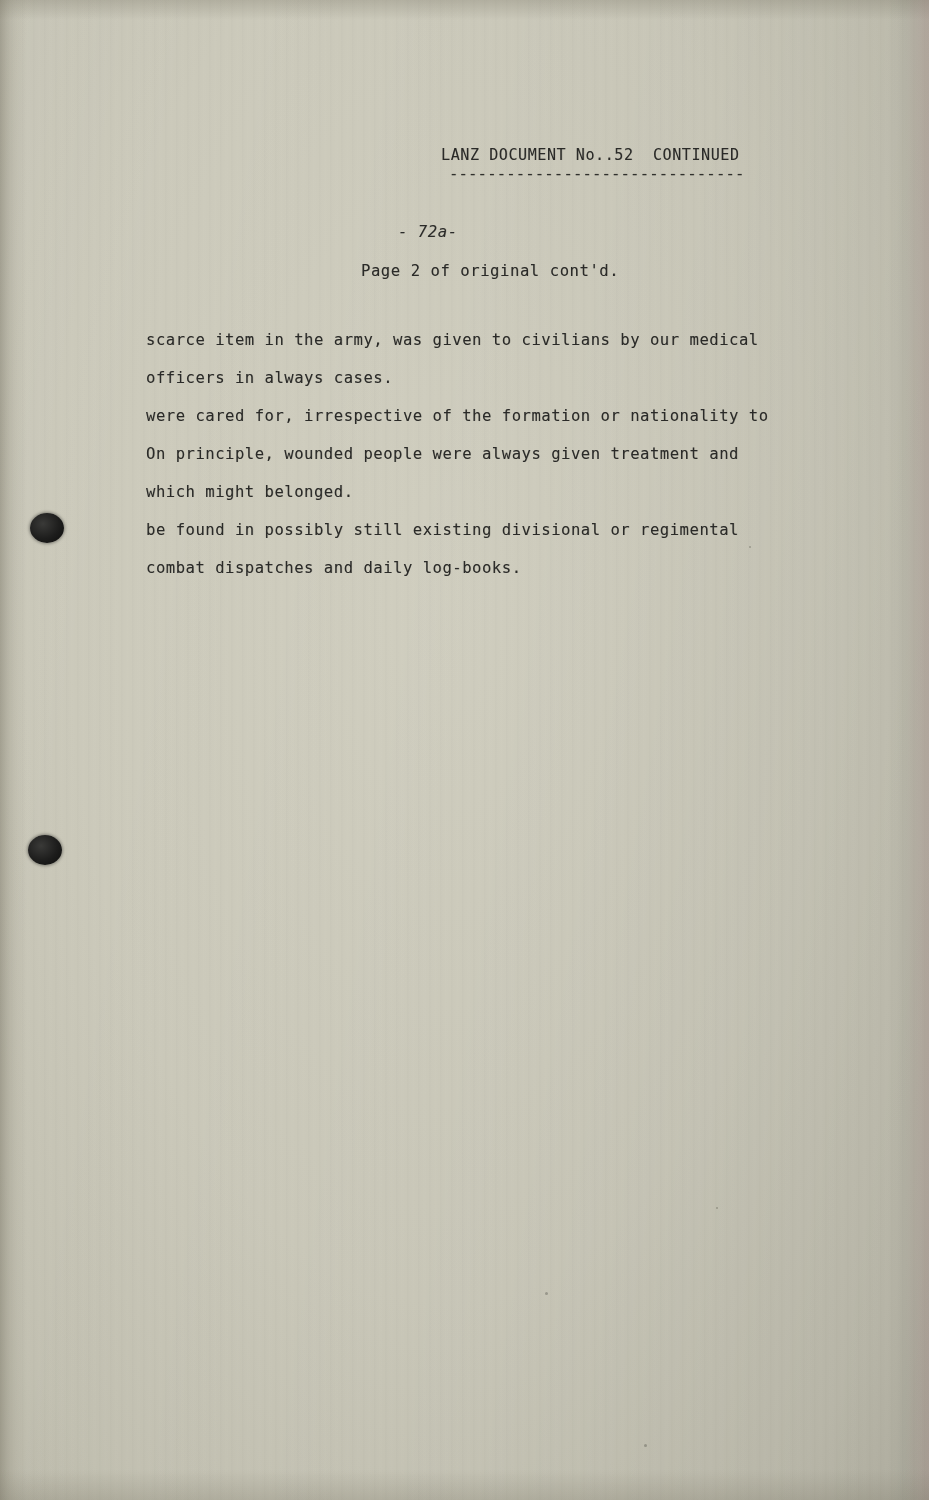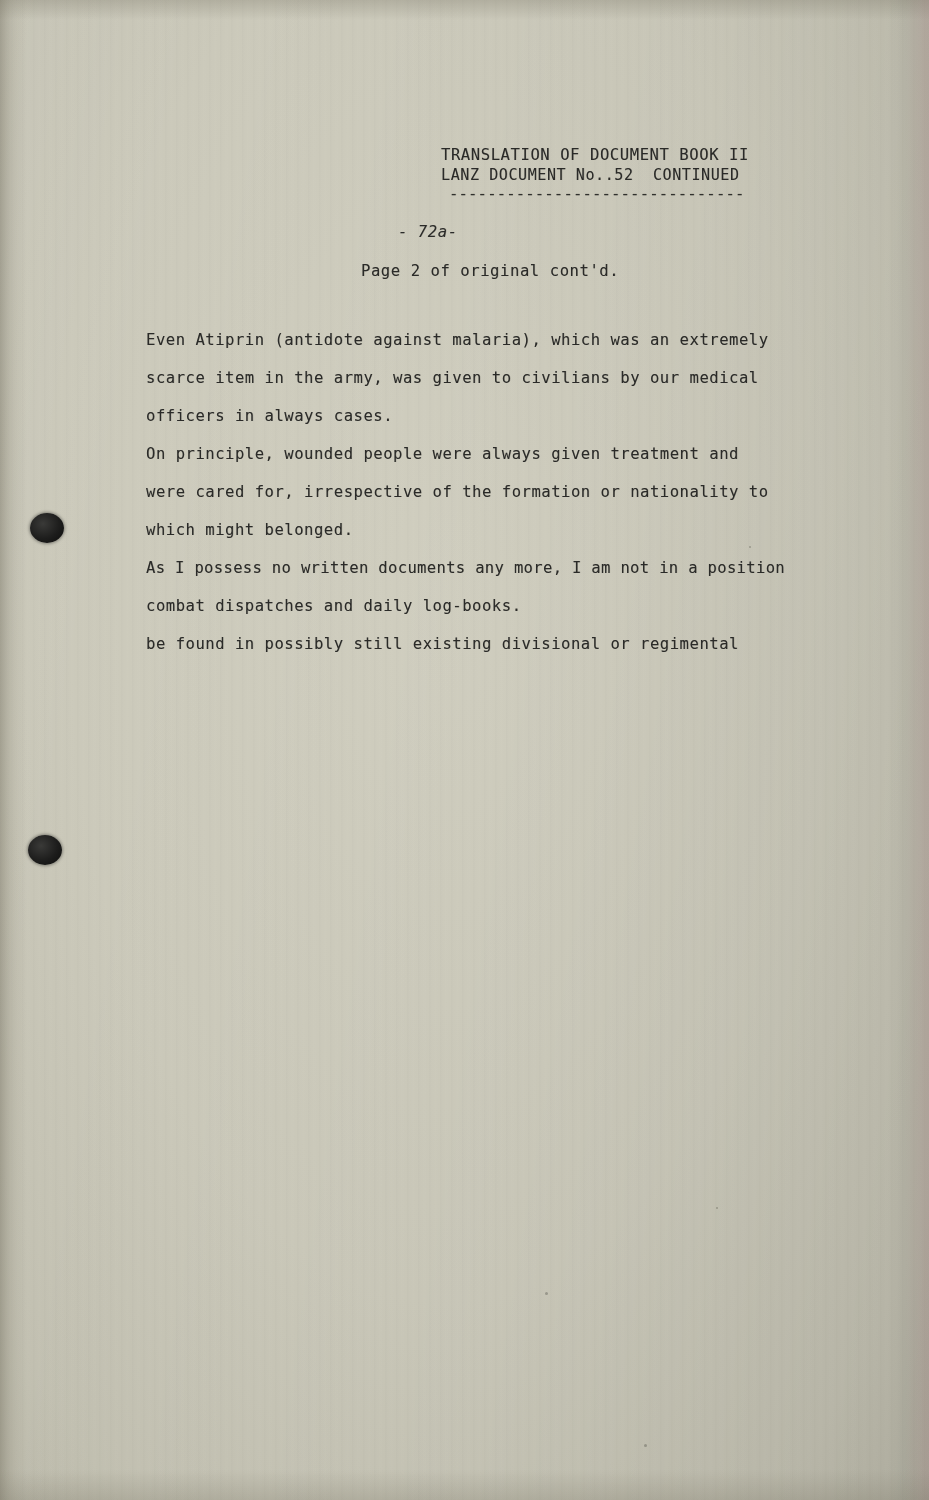--- a/index.html
+++ b/index.html
@@ -147,38 +147,35 @@
   <div class="grain"></div>
   <div class="edge-top"></div>
   <div class="edge-left"></div>
   <div class="edge-right"></div>
   <div class="edge-bottom"></div>
 
   <div class="punch" id="punch-top"></div>
   <div class="punch" id="punch-bottom"></div>
 
   <div class="header-block">
-    <div class="ink header-line l1">TRANSLATION OF DOCUMENT BOOK II</div>
     <div class="ink header-line l2">LANZ DOCUMENT No..52  CONTINUED</div>
     <div class="ink rule">-------------------------------</div>
   </div>
 
   <div class="ink page-number">- 72a-</div>
   <div class="ink subtitle">Page 2 of original cont'd.</div>
 
   <div class="body-block">
-    <div class="ink body-line">Even Atiprin (antidote against malaria), which was an extremely</div>
     <div class="ink body-line">scarce item in the army, was given to civilians by our medical</div>
     <div class="ink body-line">officers in always cases.</div>
+    <div class="ink body-line">were cared for, irrespective of the formation or nationality to</div>
     <div class="ink body-line">On principle, wounded people were always given treatment and</div>
-    <div class="ink body-line">were cared for, irrespective of the formation or nationality to</div>
     <div class="ink body-line">which might belonged.</div>
-    <div class="ink body-line wide">As I possess no written documents any more, I am not in a position</div>
+    <div class="ink body-line">be found in possibly still existing divisional or regimental</div>
     <div class="ink body-line">combat dispatches and daily log-books.</div>
-    <div class="ink body-line">be found in possibly still existing divisional or regimental</div>
   </div>
 
   <div class="speck" style="left:545px; top:1292px; width:3px; height:3px;"></div>
   <div class="speck" style="left:644px; top:1444px; width:3px; height:3px;"></div>
   <div class="speck" style="left:716px; top:1207px; width:2px; height:2px;"></div>
   <div class="speck" style="left:749px; top:546px; width:2px; height:2px;"></div>
 
 </div>
 
 </body></html>

